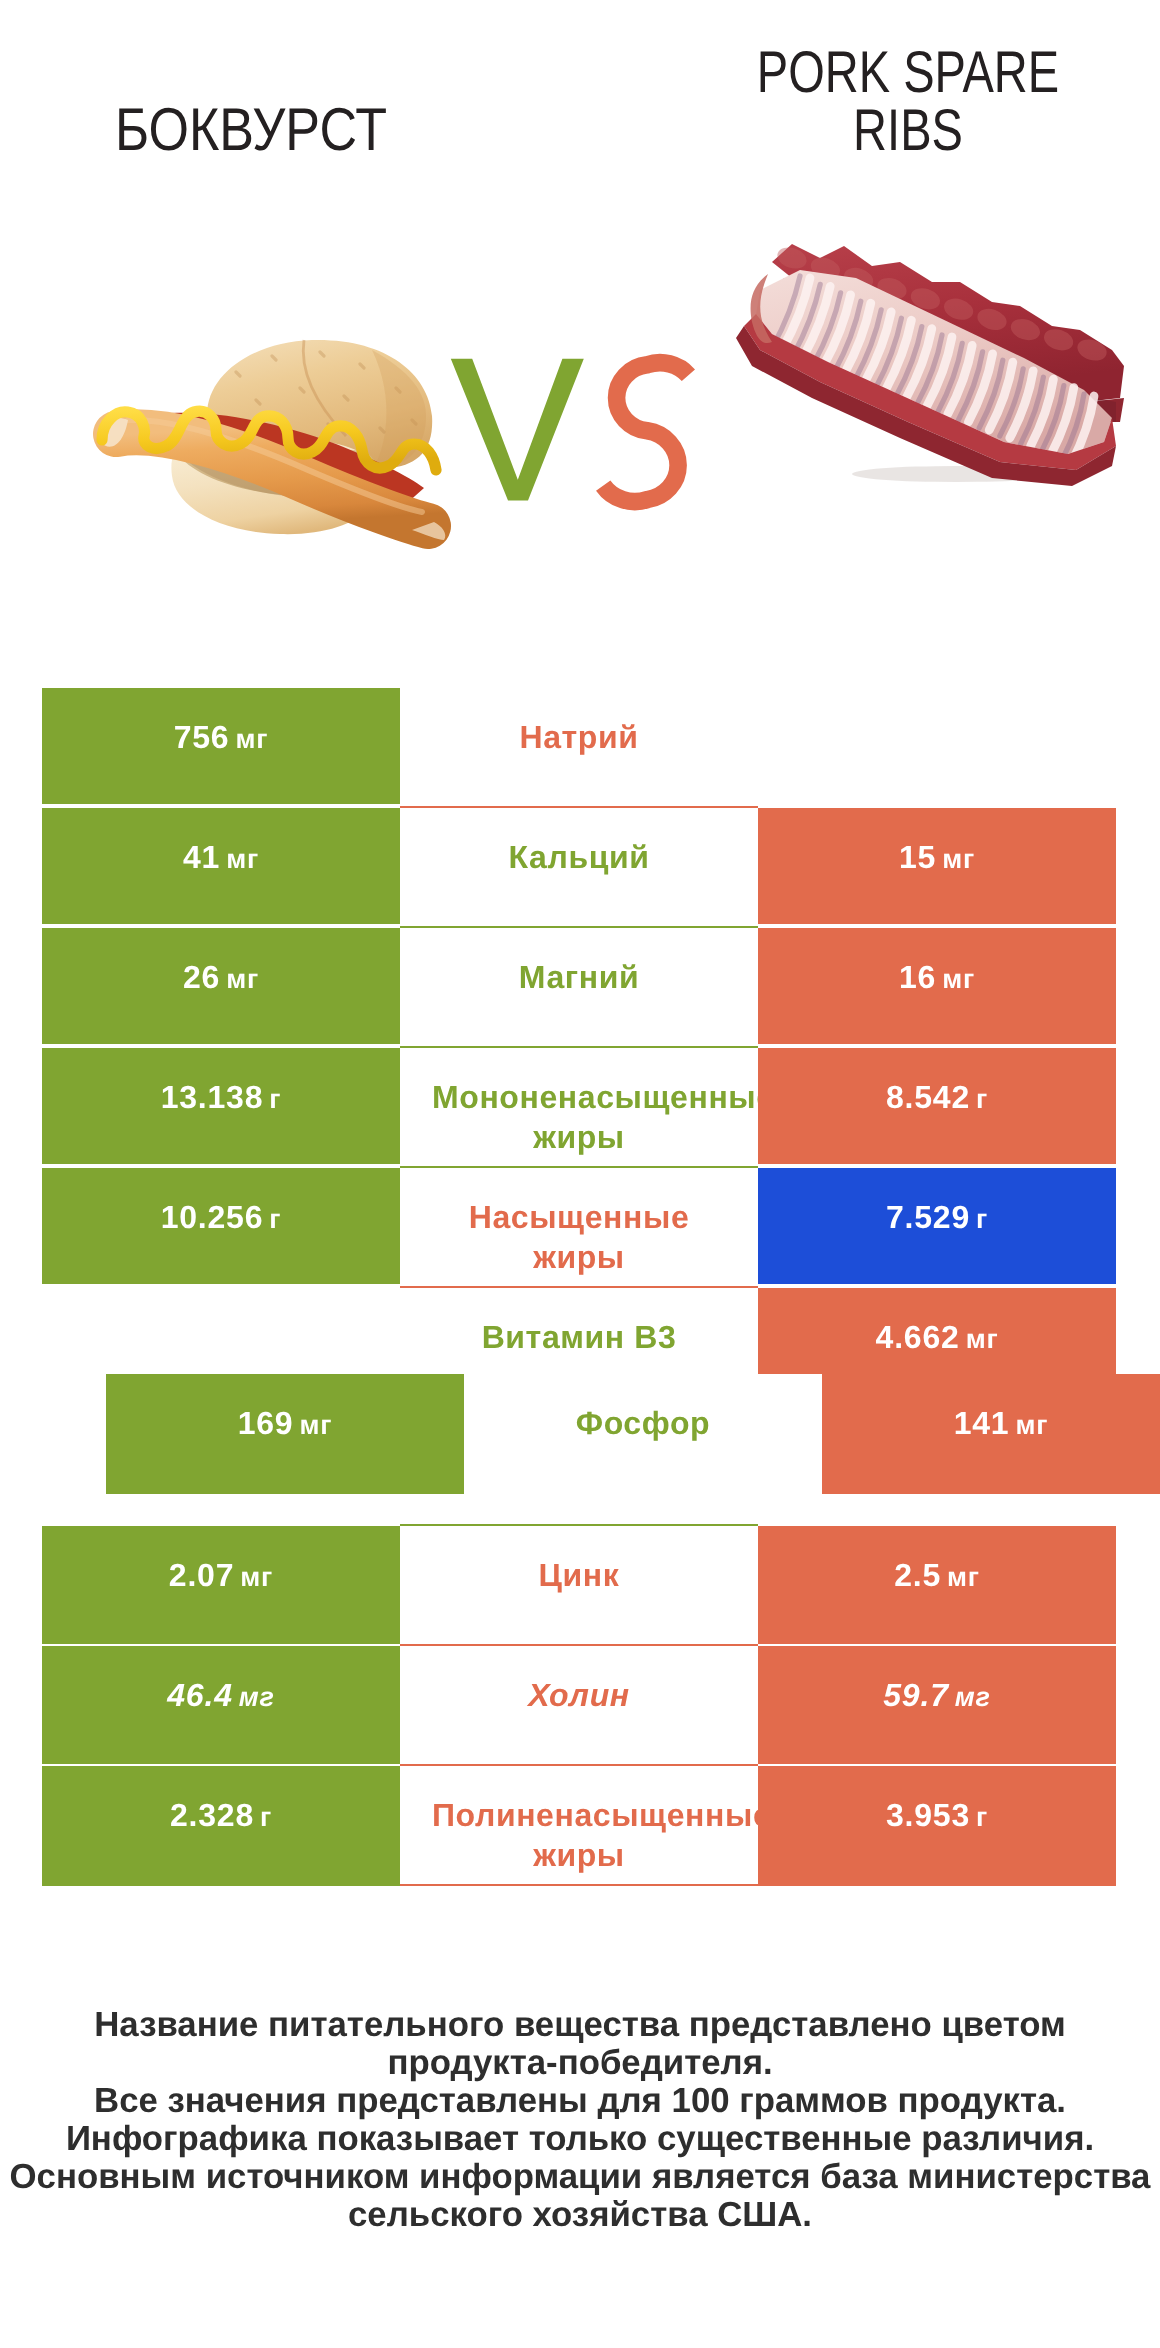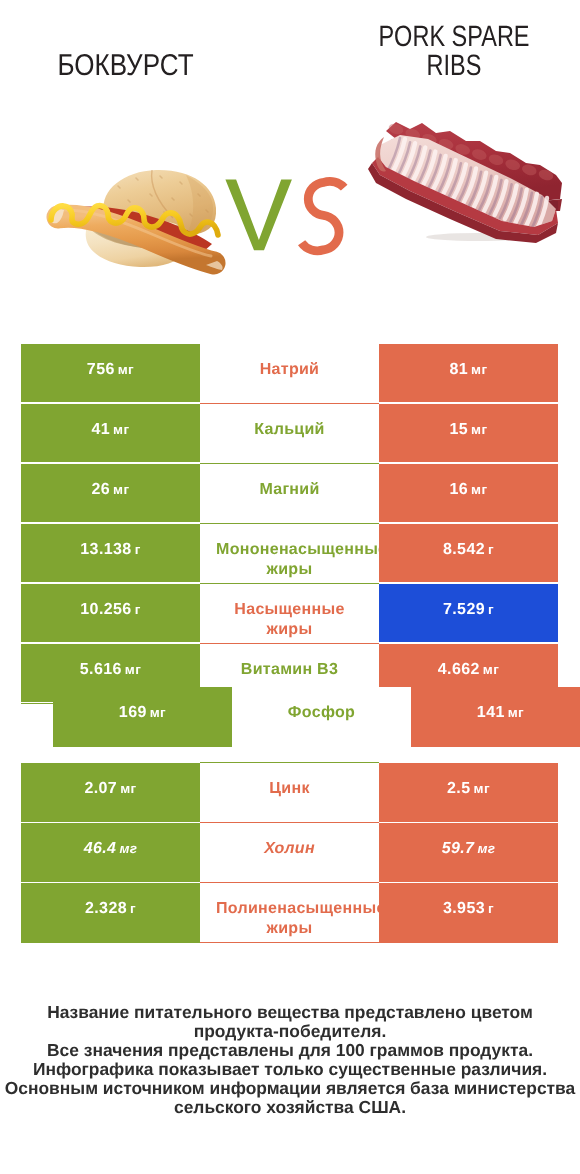--- a/index.html
+++ b/index.html
@@ -182,23 +182,20 @@
   </div>
 
   <div class="table">
       <div class="row" style="top: 0px;">
         <div class="cell side left" style="background: rgb(128, 165, 49);">
           <div class="inner"><span class="num">756</span><span class="unit">мг</span></div>
         </div>
         <div class="cell mid" style="color: rgb(226, 107, 76);">
           <div class="inner">Натрий</div>
         </div>
-        <div class="cell side right" style="background: rgb(226, 107, 76);">
-          <div class="inner"><span class="num">81</span><span class="unit">мг</span></div>
-        </div>
       </div>
       <div class="sep" style="top: 58.4px;"></div>
       <div class="midsep" style="top: 58.9px; background: rgb(226, 107, 76);"></div>
       <div class="row" style="top: 59.9px;">
         <div class="cell side left" style="background: rgb(128, 165, 49);">
           <div class="inner"><span class="num">41</span><span class="unit">мг</span></div>
         </div>
         <div class="cell mid" style="color: rgb(128, 165, 49);">
           <div class="inner">Кальций</div>
         </div>
@@ -247,23 +244,20 @@
             <span class="line2">жиры</span>
           </div>
         </div>
         <div class="cell side right" style="background: #1d4ed8;">
           <div class="inner"><span class="num">7.529</span><span class="unit">г</span></div>
         </div>
       </div>
       <div class="sep" style="top: 298px;"></div>
       <div class="midsep" style="top: 298.5px; background: rgb(226, 107, 76);"></div>
       <div class="row" style="top: 299.5px;">
-        <div class="cell side left" style="background: rgb(128, 165, 49);">
-          <div class="inner"><span class="num">5.616</span><span class="unit">мг</span></div>
-        </div>
         <div class="cell mid" style="color: rgb(128, 165, 49);">
           <div class="inner">Витамин B3</div>
         </div>
         <div class="cell side right" style="background: rgb(226, 107, 76);">
           <div class="inner"><span class="num">4.662</span><span class="unit">мг</span></div>
         </div>
       </div>
       <div class="sep" style="top: 357.9px;"></div>
       <div class="midsep" style="top: 358.4px; background: rgb(128, 165, 49);"></div>
       <div class="row" style="top: 343px; margin-left: 32px;">

